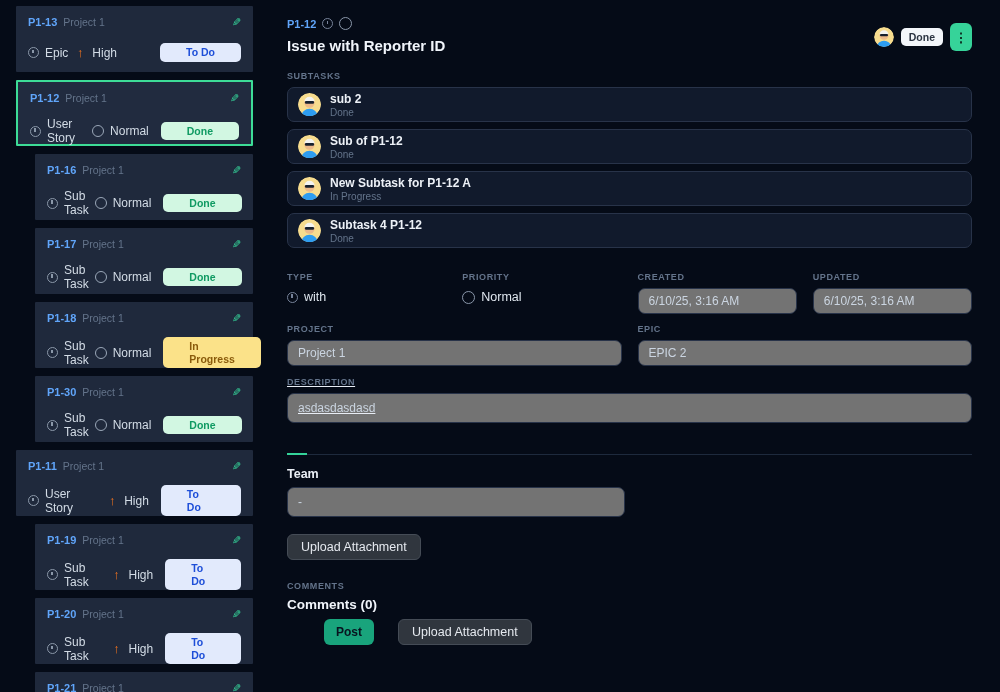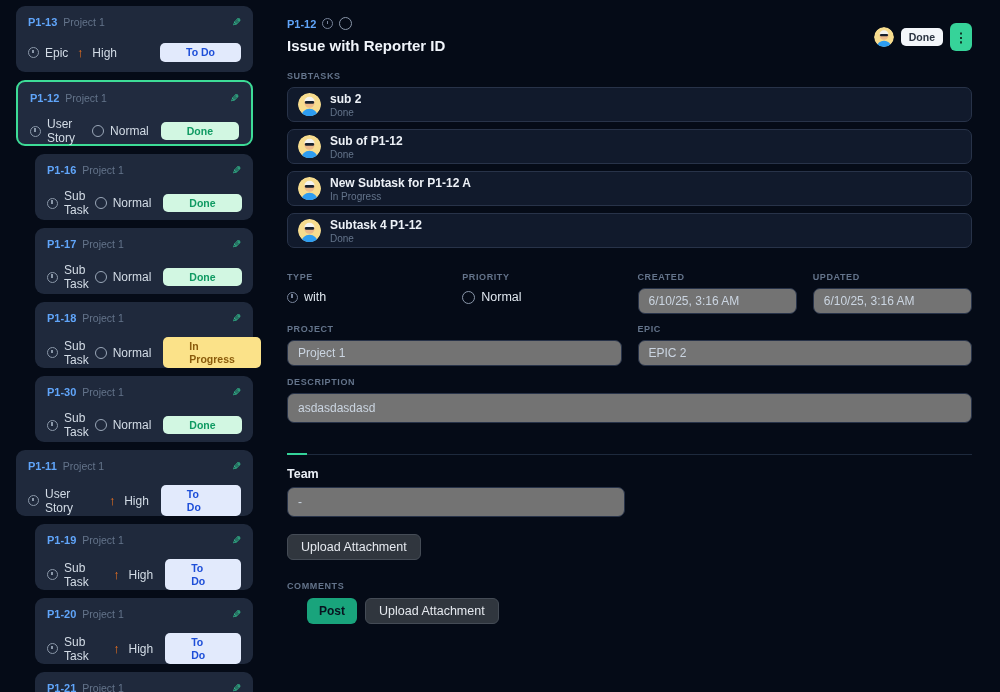--- a/index.html
+++ b/index.html
@@ -1,21 +1,21 @@
 <!DOCTYPE html>
 <html style="--accent: #34d399; --key: #60a5fa;"><head>
 <meta charset="utf-8">
 <style>
   * { margin:0; padding:0; box-sizing:border-box; font-family:"Liberation Sans", sans-serif; }
   html,body { width:1000px; height:692px; overflow:hidden; background:#050b17; color:#e8edf5; }
 
   
   .sidebar { position:absolute; left:0; top:0; width:270px; height:692px; padding:6px 17px 0 16px;
              display:flex; flex-direction:column; gap:8px; overflow:hidden; }
-  .card { width:237px; height:66px; background:#1f293c; border-radius:9px; padding:10px 12px;
+  .card { width:237px; height:66px; background:#1f293c; border-radius:1px; padding:10px 12px;
           display:flex; flex-direction:column; cursor:pointer; flex:0 0 auto; }
   .card.indent { width:218px; margin-left:19px; }
   .card.selected { border:2px solid #3ddc97; background:#212b3f; }
   .card-top { display:flex; align-items:center; gap:6px; }
   .ckey { font-size:11px; font-weight:700; color:#60a5fa; }
   .cproj { font-size:10.5px; color:#64748b; }
   .spacer { flex:1; }
   .pencil { font-size:11px; color:#34d399; transform:scaleX(-1); display:inline-block; line-height:1; }
   .ctitle { font-size:12.5px; font-weight:600; color:#e8edf5; margin-top:6px;
             white-space:nowrap; overflow:hidden; }
@@ -59,39 +59,39 @@
   .scol { display:flex; flex-direction:column; gap:1px; }
   .sname { font-size:12px; font-weight:700; color:#edf1f7; }
   .sstat { font-size:10px; color:#64748b; }
 
   .grid4 { margin-top:24px; display:grid; grid-template-columns:repeat(4,1fr); gap:16px; }
   .grid2 { margin-top:10px; display:grid; grid-template-columns:repeat(2,1fr); gap:16px; }
   .fval { display:flex; align-items:center; gap:6px; margin-top:8px; font-size:12.5px; color:#dfe6ee; }
   .input { margin-top:6px; background:#737373; border:1px solid #283349; border-radius:7px;
            height:26px; display:flex; align-items:center; padding:0 10px; font-size:12px; color:#cbd5e1; }
   .input.tall { height:30px; }
-  .desc-wrap { margin-top:11px; }
+  .desc-wrap { margin-top:11px;text-decoration:underline; }
 
   .tabs { margin-top:17px; display:flex; gap:14px; border-bottom:1px solid #1e2a3d; }
   .tab { font-size:12.5px; color:#94a3b8; padding:4px 10px 9px 10px; cursor:pointer;
          border-bottom:2px solid transparent; margin-bottom:-1px; }
   .tab.active { color:#34d399; font-weight:600; border-bottom-color:#34d399; }
 
   .team-label { margin-top:12px; font-size:12.5px; font-weight:600; color:#e9eef5; }
   .team-input { width:338px; }
   .btn-gray { margin-top:17px; display:inline-block; background:#30363e; border:1px solid #454c56;
               color:#e5e9ef; font-size:12.5px; padding:5px 13px; border-radius:6px; cursor:pointer; }
   .comments-label { margin-top:21px; }
   .comments-h { margin-top:6px; font-size:13.5px; font-weight:700; color:#f1f5fb; }
   .comment-row { margin-top:7px; display:flex; align-items:flex-start; gap:7px; }
   .comment-row .avatar { width:22px; height:22px; margin-top:1px; }
   textarea.cinput { flex:1; height:38px; background:#0a1322; border:1px solid #33415c; border-radius:6px;
               padding:7px 10px; font-size:11.5px; color:#cbd5e1; resize:both; }
   textarea.cinput::placeholder { color:#64748b; }
-  .cbtns { margin-top:7px; margin-left:20px; display:flex; gap:8px; }
+  .cbtns { margin-top:7px; margin-left:37px; display:flex; gap:24px; }
   .btn-post { background:#19a47c; border:none; color:#08131f; font-size:12px; font-weight:600;
               padding:6px 12px; border-radius:6px; cursor:pointer; }
   .btn-upload2 { background:#30363e; border:1px solid #454c56; color:#e5e9ef; font-size:12.5px;
                  padding:5px 13px; border-radius:6px; cursor:pointer; }
 </style>
 </head>
 <body>
 
 <div class="sidebar" id="cards-mount">
     <div class="card">
@@ -402,19 +402,20 @@
       <div class="tab active"></div>
       <div class="tab"></div>
     </div>
 
   <div class="team-label">Team</div>
   <div class="input tall team-input">-</div>
 
   <div><button class="btn-gray">Upload Attachment</button></div>
 
   <div class="slabel comments-label">COMMENTS</div>
+  <div class="comments-h">Comments (0)</div>
 
   <div class="cbtns">
     <button class="btn-post">Post</button>
     <button class="btn-upload2">Upload Attachment</button>
   </div>
 
 </div>
 
 </body></html>

